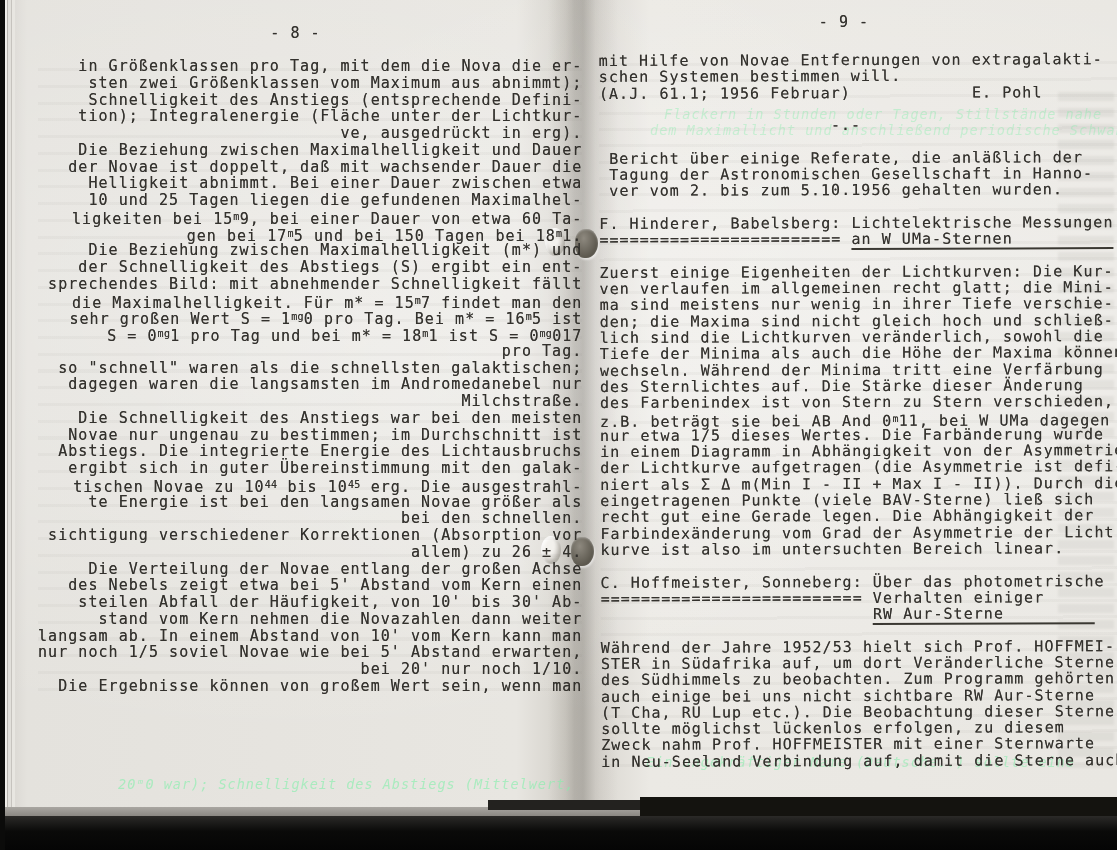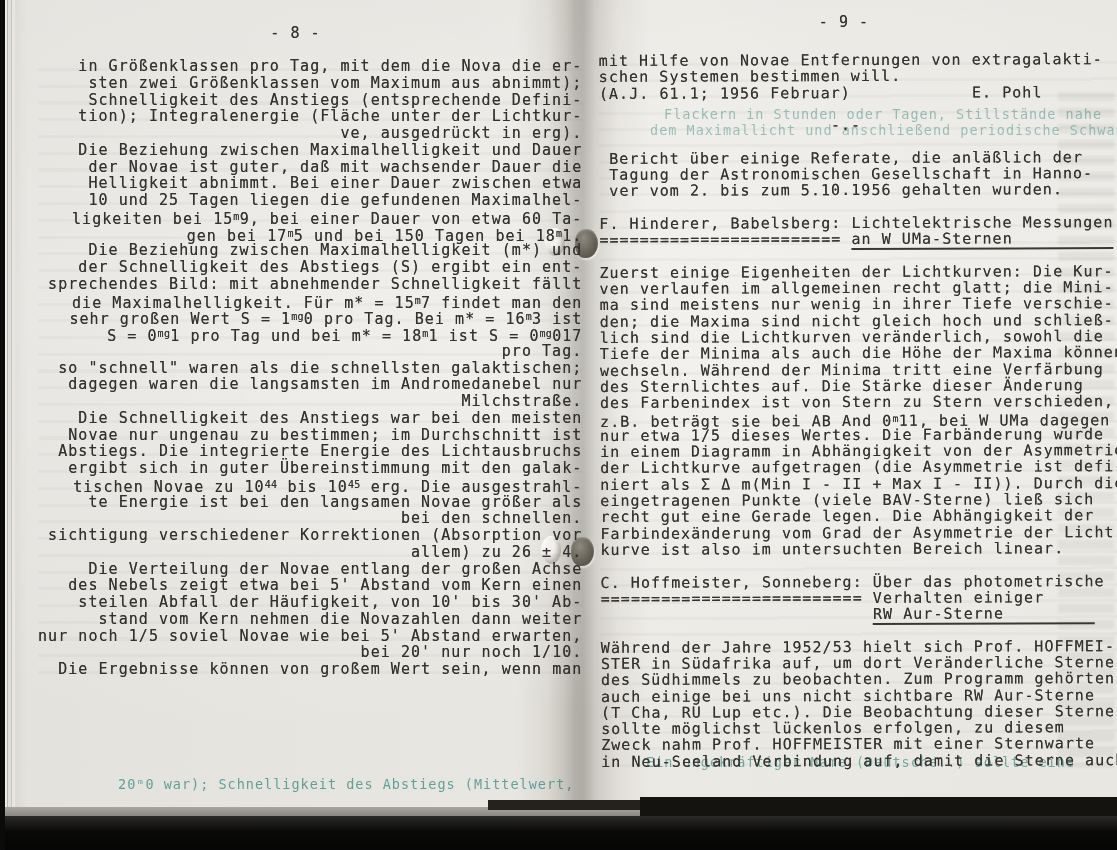--- a/index.html
+++ b/index.html
@@ -25,22 +25,22 @@
   .col-right{left:600px;top:52px;line-height:16.3px;transform:rotate(-0.2deg);
     background:repeating-linear-gradient(180deg,transparent 0 10px,rgba(112,109,101,0.05) 10px 13px,transparent 13px 16.3px);}
   .col-right .line{height:16.3px;}
   .sup{font-size:10px;vertical-align:4px;letter-spacing:0.3px;}
   .ul{border-bottom:2px solid #3a3832;}
   .pagenum{position:absolute;z-index:4;font-size:15px;letter-spacing:1.05px;color:#33312d;
            text-align:center;white-space:pre;text-shadow:0 0 0.5px rgba(46,44,40,0.65);}
   .pn-left{left:38px;top:24px;width:515px;}
   .pn-right{left:600px;top:13px;width:488px;}
   
-  .ghost{position:absolute;z-index:3;color:#0f766e;font-size:13.5px;letter-spacing:1px;
-         white-space:pre;filter:blur(0.35px);}
+  .ghost{position:absolute;z-index:3;color:#86efac;font-size:13.5px;letter-spacing:1px;
+         white-space:pre;filter:blur(0.35px);font-style:italic;}
   .g0{left:664px;top:106px;opacity:0.40;}
   .g1{left:650px;top:122px;opacity:0.38;}
   .g2{left:118px;top:776px;opacity:0.62;}
   .g3{left:646px;top:754px;opacity:0.55;}
   .g4{left:630px;top:770px;opacity:0.50;margin-top:33px;}
   .margin-ghost{position:absolute;left:1058px;top:92px;width:56px;height:676px;z-index:2;opacity:0.5;
     background:repeating-linear-gradient(180deg,rgba(128,125,118,0.20) 0 9px,transparent 9px 16px);
     filter:blur(1.1px);}
   
   .hole-emboss{position:absolute;width:20px;height:28px;border-radius:50%;z-index:3;
@@ -72,48 +72,49 @@
   <div class="pagenum pn-left">- 8 -</div>
   <div class="pagenum pn-right">- 9 -</div>
 
   <div class="col col-left">
       <div class="line"><span>in Größenklassen pro Tag, mit dem die Nova die er-</span></div>
       <div class="line"><span>sten zwei Größenklassen vom Maximum aus abnimmt);</span></div>
       <div class="line"><span>Schnelligkeit des Anstiegs (entsprechende Defini-</span></div>
       <div class="line"><span>tion); Integralenergie (Fläche unter der Lichtkur-</span></div>
       <div class="line"><span>ve, ausgedrückt in erg).</span></div>
       <div class="line"><span>Die Beziehung zwischen Maximalhelligkeit und Dauer</span></div>
-      <div class="line"><span>der Novae ist guter, daß mit wachsender Dauer die</span></div>
+      <div class="line"><span>der Novae ist doppelt, daß mit wachsender Dauer die</span></div>
       <div class="line"><span>Helligkeit abnimmt. Bei einer Dauer zwischen etwa</span></div>
       <div class="line"><span>10 und 25 Tagen liegen die gefundenen Maximalhel-</span></div>
       <div class="line"><span>ligkeiten bei 15</span><span class="sup">m</span><span>9, bei einer Dauer von etwa 60 Ta-</span></div>
       <div class="line"><span>gen bei 17</span><span class="sup">m</span><span>5 und bei 150 Tagen bei 18</span><span class="sup">m</span><span>1.</span></div>
       <div class="line"><span>Die Beziehung zwischen Maximalhelligkeit (m*) und</span></div>
       <div class="line"><span>der Schnelligkeit des Abstiegs (S) ergibt ein ent-</span></div>
       <div class="line"><span>sprechendes Bild: mit abnehmender Schnelligkeit fällt</span></div>
       <div class="line"><span>die Maximalhelligkeit. Für m* = 15</span><span class="sup">m</span><span>7 findet man den</span></div>
-      <div class="line"><span>sehr großen Wert S = 1</span><span class="sup">mg</span><span>0 pro Tag. Bei m* = 16</span><span class="sup">m</span><span>3 ist</span></div>
+      <div class="line"><span>sehr großen Wert S = 1</span><span class="sup">mg</span><span>0 pro Tag. Bei m* = 16</span><span class="sup">m</span><span>5 ist</span></div>
       <div class="line"><span>S = 0</span><span class="sup">mg</span><span>1 pro Tag und bei m* = 18</span><span class="sup">m</span><span>1 ist S = 0</span><span class="sup">mg</span><span>017</span></div>
       <div class="line"><span>pro Tag.</span></div>
       <div class="line"><span>so "schnell" waren als die schnellsten galaktischen;</span></div>
       <div class="line"><span>dagegen waren die langsamsten im Andromedanebel nur</span></div>
       <div class="line"><span>Milchstraße.</span></div>
       <div class="line"><span>Die Schnelligkeit des Anstiegs war bei den meisten</span></div>
       <div class="line"><span>Novae nur ungenau zu bestimmen; im Durchschnitt ist</span></div>
       <div class="line"><span>Abstiegs. Die integrierte Energie des Lichtausbruchs</span></div>
       <div class="line"><span>ergibt sich in guter Übereinstimmung mit den galak-</span></div>
       <div class="line"><span>tischen Novae zu 10</span><span class="sup">44</span><span> bis 10</span><span class="sup">45</span><span> erg. Die ausgestrahl-</span></div>
       <div class="line"><span>te Energie ist bei den langsamen Novae größer als</span></div>
       <div class="line"><span>bei den schnellen.</span></div>
       <div class="line"><span>sichtigung verschiedener Korrektionen (Absorption vor</span></div>
       <div class="line"><span>allem) zu 26 ± 4.</span></div>
       <div class="line"><span>Die Verteilung der Novae entlang der großen Achse</span></div>
       <div class="line"><span>des Nebels zeigt etwa bei 5' Abstand vom Kern einen</span></div>
       <div class="line"><span>steilen Abfall der Häufigkeit, von 10' bis 30' Ab-</span></div>
       <div class="line"><span>stand vom Kern nehmen die Novazahlen dann weiter</span></div>
+      <div class="line"><span>langsam ab. In einem Abstand von 10' vom Kern kann man</span></div>
       <div class="line"><span>nur noch 1/5 soviel Novae wie bei 5' Abstand erwarten,</span></div>
       <div class="line"><span>bei 20' nur noch 1/10.</span></div>
       <div class="line"><span>Die Ergebnisse können von großem Wert sein, wenn man</span></div>
     </div>
   <div class="col col-right">
       <div class="line"><span>mit Hilfe von Novae Entfernungen von extragalakti-</span></div>
       <div class="line"><span>schen Systemen bestimmen will.</span></div>
       <div class="line"><span>(A.J. 61.1; 1956 Februar)            E. Pohl</span></div>
       <div class="line"><span></span></div>
       <div class="line"><span>                       -.-</span></div>

